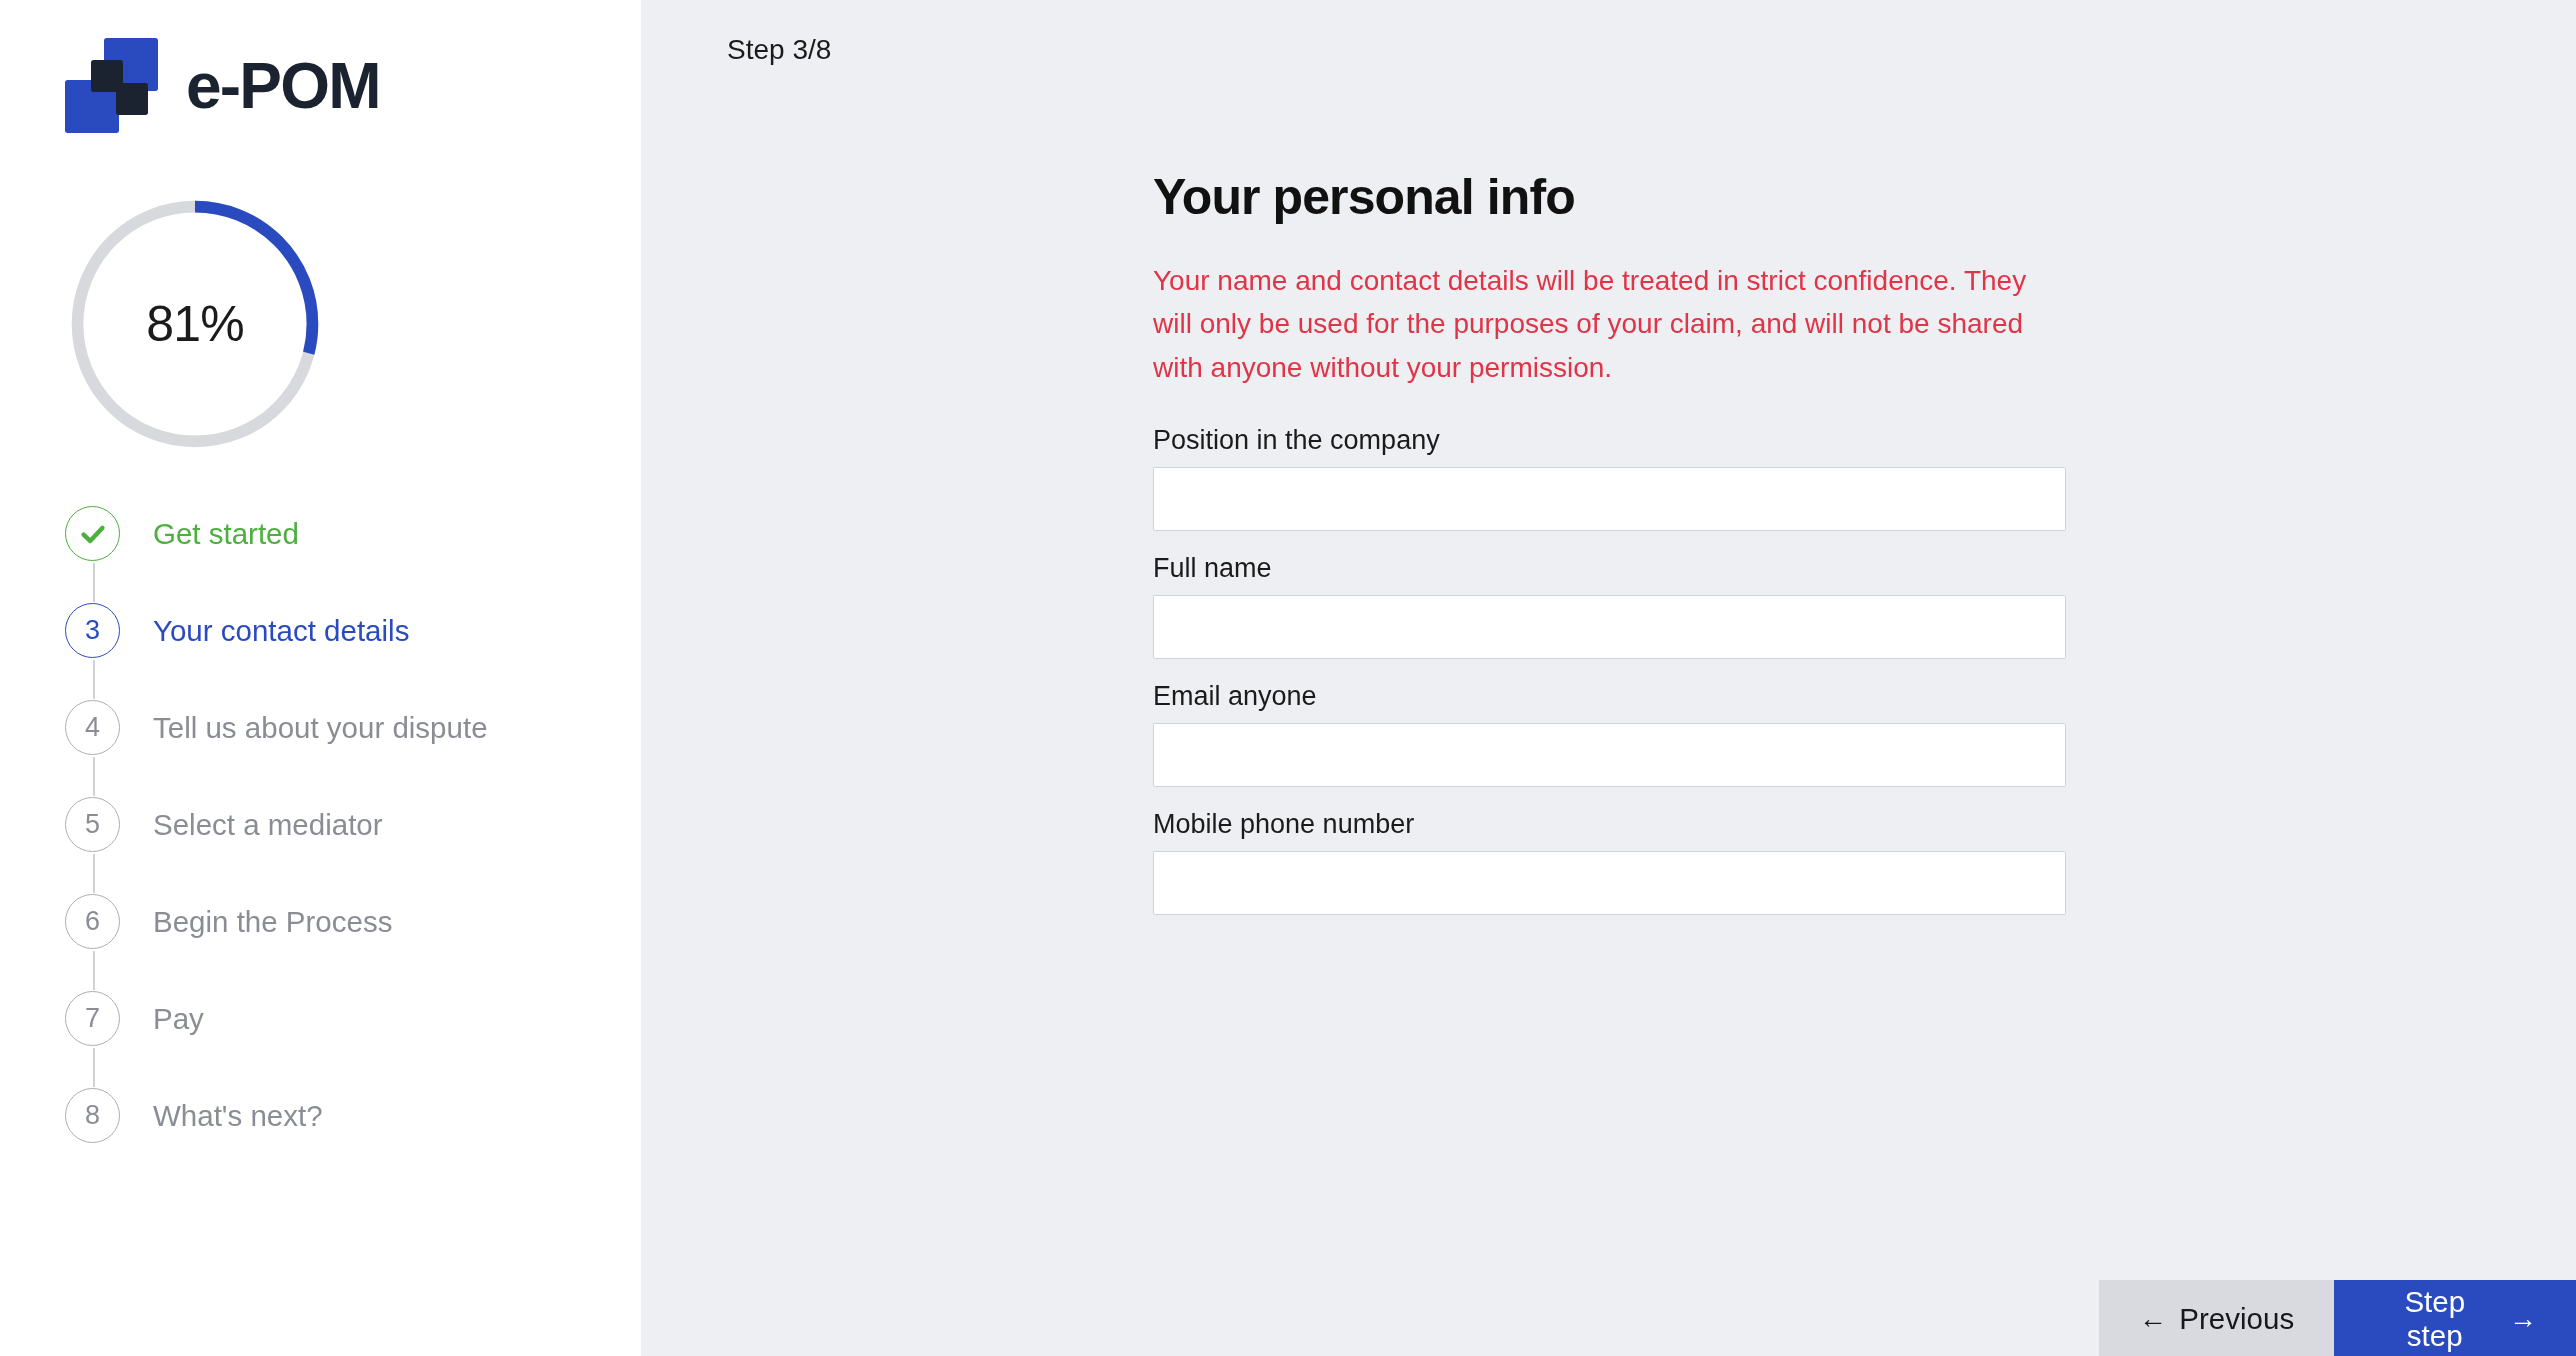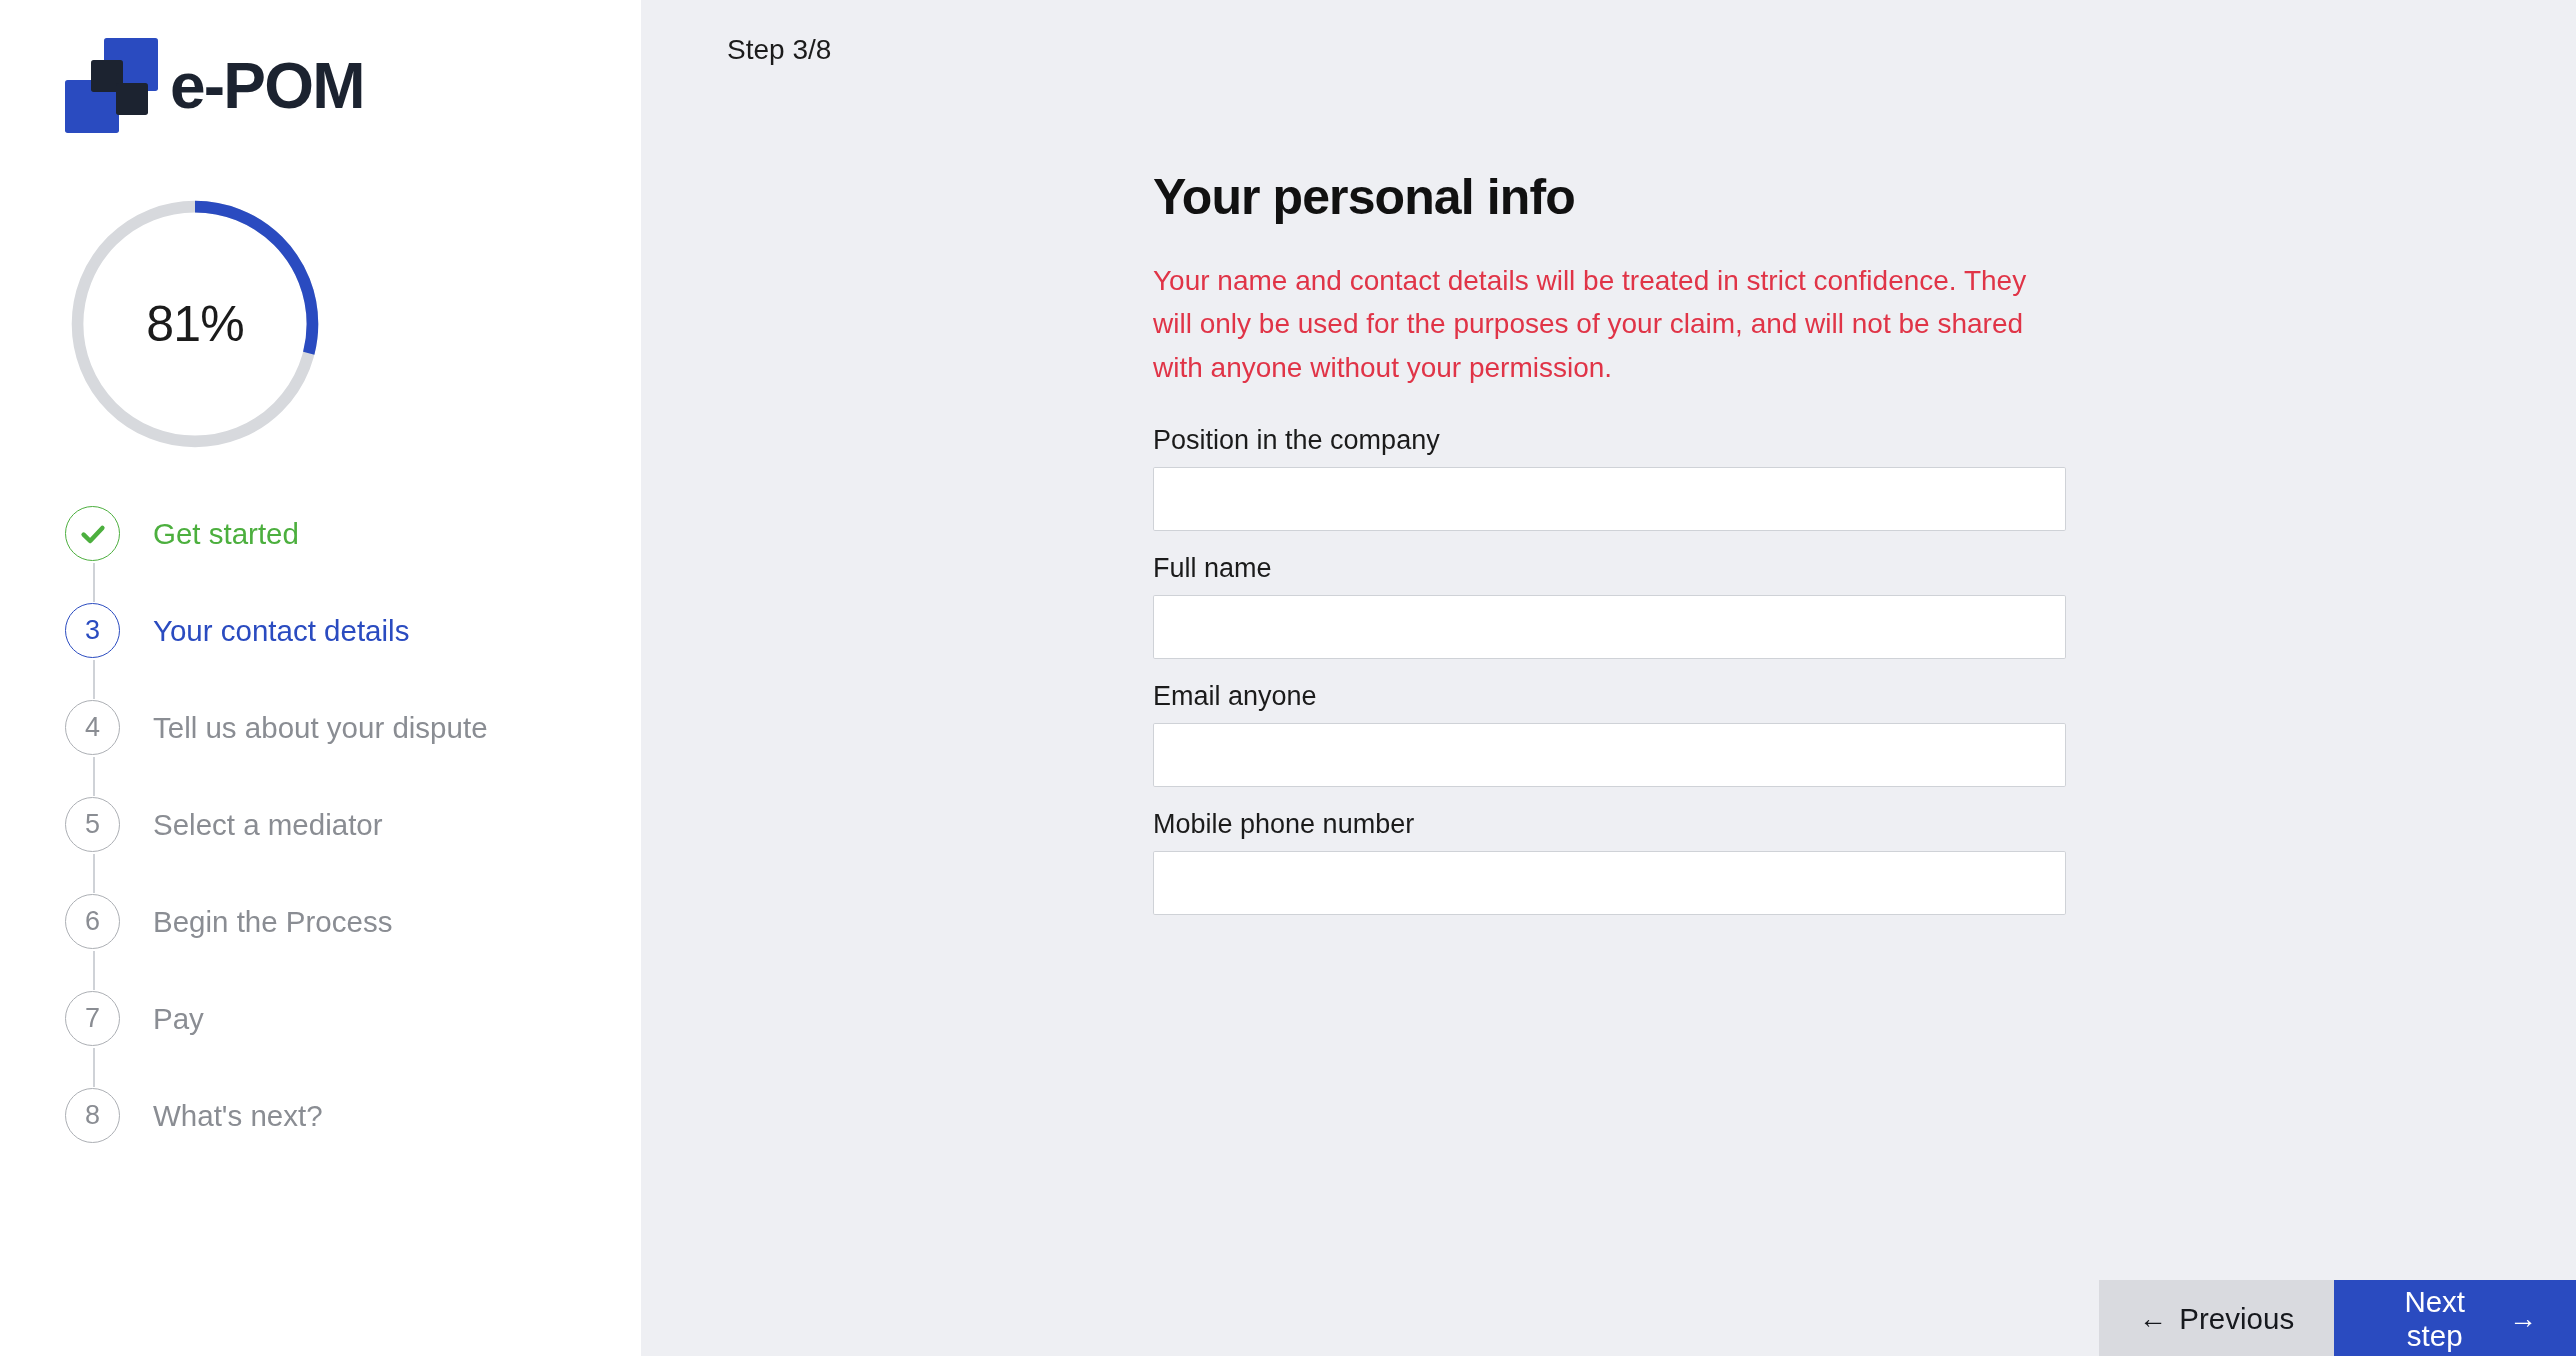--- a/index.html
+++ b/index.html
@@ -77,21 +77,21 @@
     top: 45px;
     width: 32px;
     height: 32px;
     background: #1C2330;
   }
   .logo-text {
     font-size: 64px;
     font-weight: bold;
     color: #1C2330;
     letter-spacing: -1.8px;
-    margin-left: 12px;
+    margin-left: 28px;
     line-height: 1;
     white-space: nowrap;
   }
 
   
   .progress-wrap {
     position: absolute;
     left: 65px;
     top: 194px;
     width: 260px;
@@ -361,19 +361,19 @@
           </div>
         </div>
     </div>
 
     <div class="nav-buttons">
       <button class="btn btn-prev">
         <span class="arrow">←</span>
         <span>Previous</span>
       </button>
       <button class="btn btn-next">
-        <span>Next step</span>
+        <span>Step step</span>
         <span class="arrow">→</span>
       </button>
     </div>
   </section>
 </div>
 
 
 </body></html>

